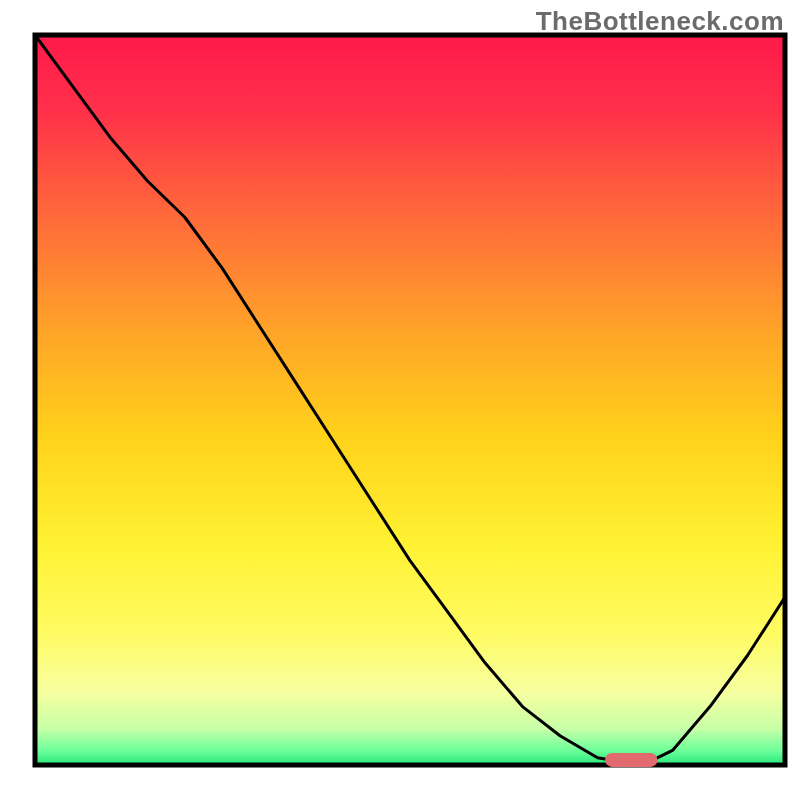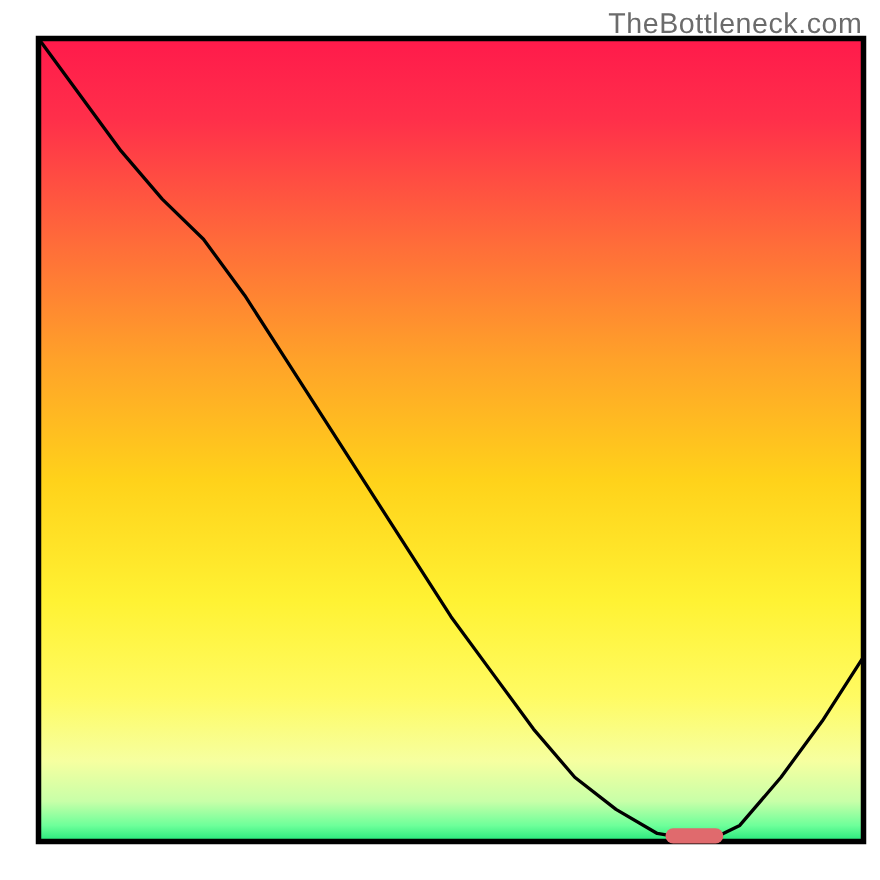--- a/index.html
+++ b/index.html
@@ -13,21 +13,21 @@
   .wrap {
     position: relative;
     width: 800px;
     height: 800px;
   }
   .watermark {
     position: absolute;
     top: 6px;
     right: 16px;
     font-size: 26px;
-    font-weight: 400;
+    font-weight: 700;
     color: #6b6b6b;
     letter-spacing: 0.5px;
   }
   svg {
     position: absolute;
     left: 0;
     top: 0;
   }
 </style>
 </head>

